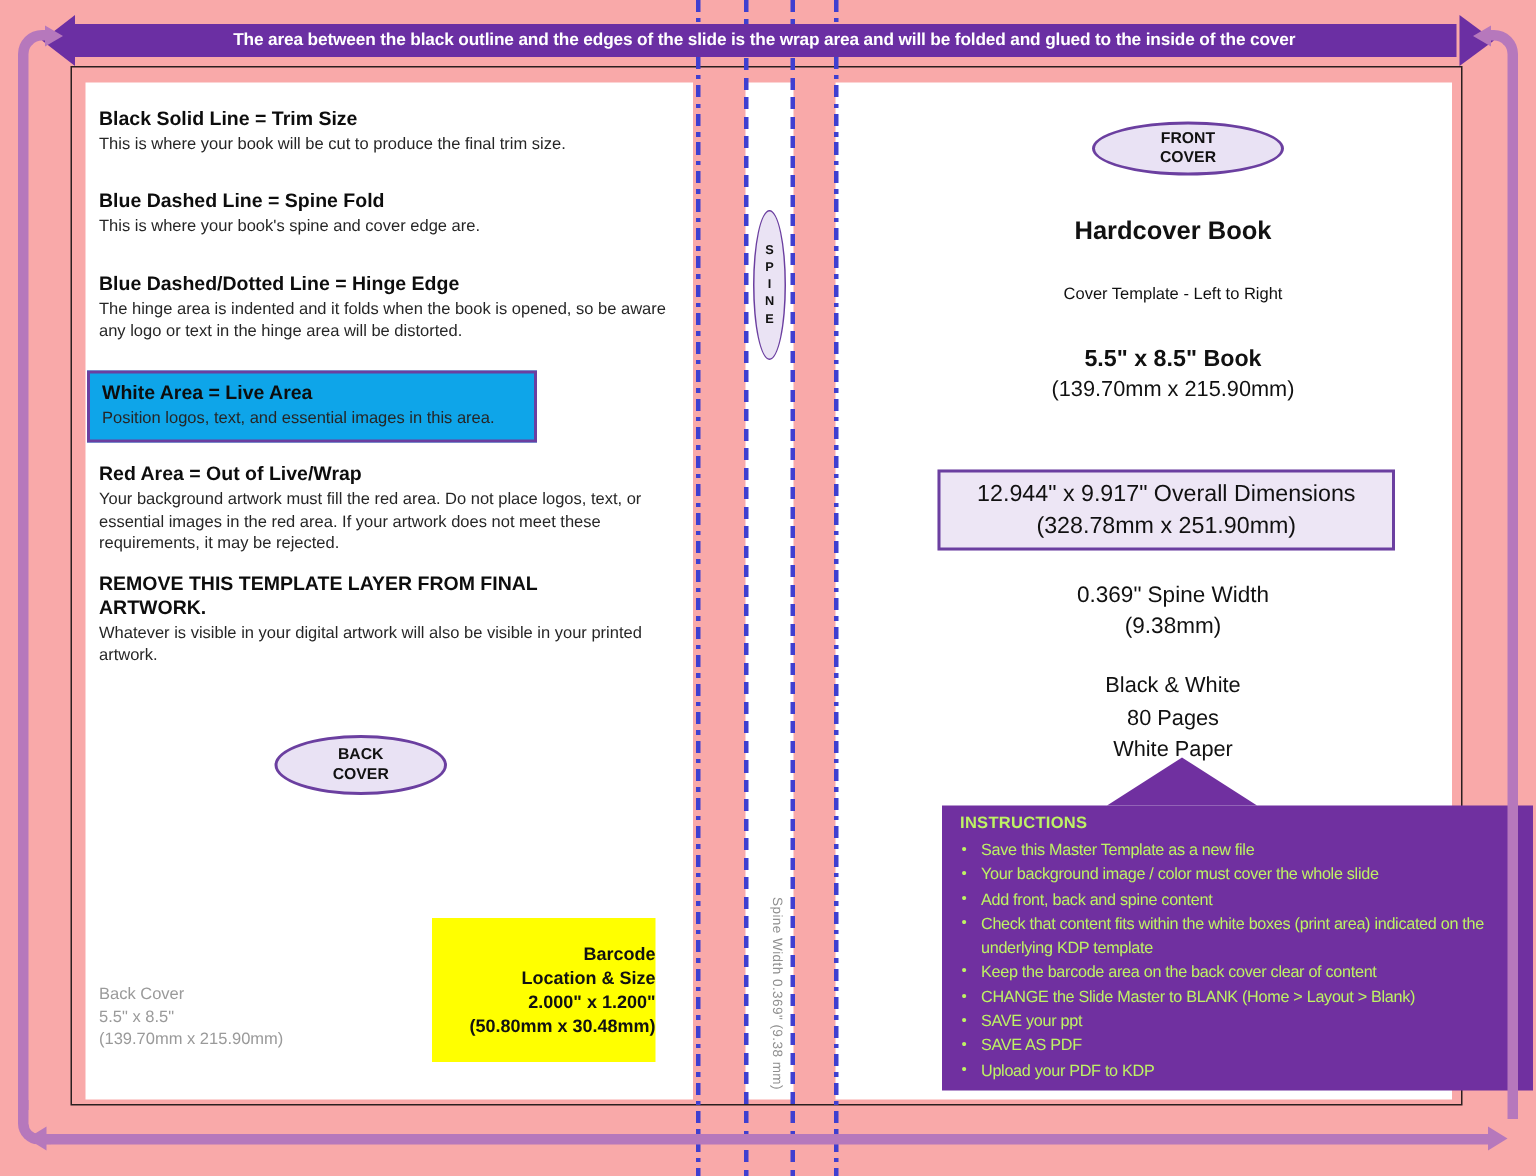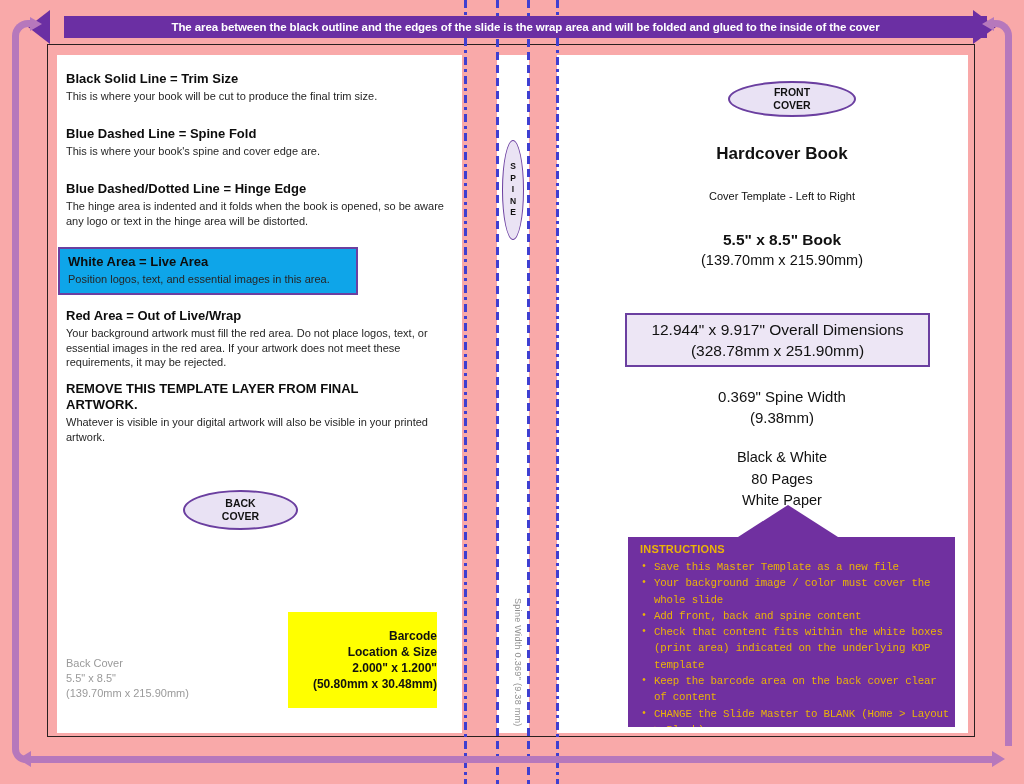--- a/index.html
+++ b/index.html
@@ -13,21 +13,21 @@
     border:1.5px solid #2a2020;box-sizing:border-box;z-index:1;}
   .page{position:absolute;top:55px;height:678px;background:#ffffff;z-index:0;}
   .page-left{left:57px;width:405px;}
   .page-right{left:557px;width:411px;}
   .spine-strip{position:absolute;left:497px;top:55px;width:32px;height:678px;background:#ffffff;z-index:0;}
   
   .vline{position:absolute;top:0;height:784px;width:3px;z-index:2;}
   .vline.dash{background:repeating-linear-gradient(180deg,#3F3FD0 0 8px,transparent 8px 13px);}
   .vline.dashdot{background:repeating-linear-gradient(180deg,#3F3FD0 0 8px,transparent 8px 12px,#3F3FD0 12px 15px,transparent 15px 19px);}
   
-  .banner{position:absolute;left:64px;top:16px;width:923px;height:22px;background:#6B2FA3;
+  .banner{position:absolute;left:48px;top:16px;width:923px;height:22px;background:#6B2FA3;
     display:flex;align-items:center;justify-content:center;z-index:5;}
   .banner span{color:#fff;font-weight:bold;font-size:11.5px;letter-spacing:-0.1px;white-space:nowrap;}
   .banner-ah{position:absolute;width:0;height:0;z-index:5;}
   .banner-ah.left{left:28px;top:10px;border-top:17px solid transparent;border-bottom:17px solid transparent;border-right:22px solid #6B2FA3;}
   .banner-ah.right{left:973px;top:10px;border-top:17px solid transparent;border-bottom:17px solid transparent;border-left:23px solid #6B2FA3;}
   
   .deco{z-index:6;position:absolute;border-color:#B678BC;}
   .deco-left{left:12px;top:20px;width:18px;height:720px;border-left:7px solid #B678BC;border-top:7px solid #B678BC;border-top-left-radius:16px;box-sizing:border-box;}
   .deco-left-curve{left:12px;top:733px;width:22px;height:30px;border-left:7px solid #B678BC;border-bottom:7px solid #B678BC;border-bottom-left-radius:14px;box-sizing:border-box;}
   .deco-right{left:994px;top:20px;width:18px;height:726px;border-right:7px solid #B678BC;border-top:7px solid #B678BC;border-top-right-radius:16px;box-sizing:border-box;}
@@ -68,24 +68,24 @@
   .fc-book{top:231px;font-size:15.5px;font-weight:bold;}
   .fc-book-mm{top:252px;font-size:14.5px;}
   .dims-box{position:absolute;left:625px;top:313px;width:305px;height:54px;border:2.5px solid #6B3FA0;
     background:#EDE6F5;box-sizing:border-box;text-align:center;z-index:3;color:#111;
     display:flex;flex-direction:column;align-items:center;justify-content:center;font-size:15.5px;line-height:21px;}
   .fc-spinew{top:386px;font-size:15px;line-height:21px;}
   .fc-spec{top:447px;font-size:14.5px;line-height:21.5px;}
   
   .instr-arrow{position:absolute;left:738px;top:505px;width:0;height:0;z-index:3;
     border-left:50px solid transparent;border-right:50px solid transparent;border-bottom:32px solid #7030A0;}
-  .instr-box{position:absolute;left:628px;top:537px;width:327px;height:190px;background:#7030A0;
-    box-sizing:border-box;padding:6px 4px 4px 12px;color:#eab308;z-index:3;overflow:hidden;}
+  .instr-box{position:absolute;left:628px;top:537px;width:394px;height:190px;background:#7030A0;
+    box-sizing:border-box;padding:6px 4px 4px 12px;color:#bef264;z-index:3;overflow:hidden;}
   .instr-title{font-size:11px;font-weight:bold;letter-spacing:0.2px;}
-  .instr-box ul{list-style:none;margin:4px 0 0 0;padding:0;font-family:Liberation Mono, monospace;}
+  .instr-box ul{list-style:none;margin:4px 0 0 0;padding:0;}
   .instr-box li{position:relative;padding-left:14px;font-size:10.8px;letter-spacing:-0.2px;line-height:16.3px;}
   .instr-box li::before{content:"\2022";position:absolute;left:1px;top:0;font-size:10px;}
 </style>
 </head>
 <body>
 
 <div class="canvas">
 
   <div class="page page-left"></div>
   <div class="spine-strip"></div>

